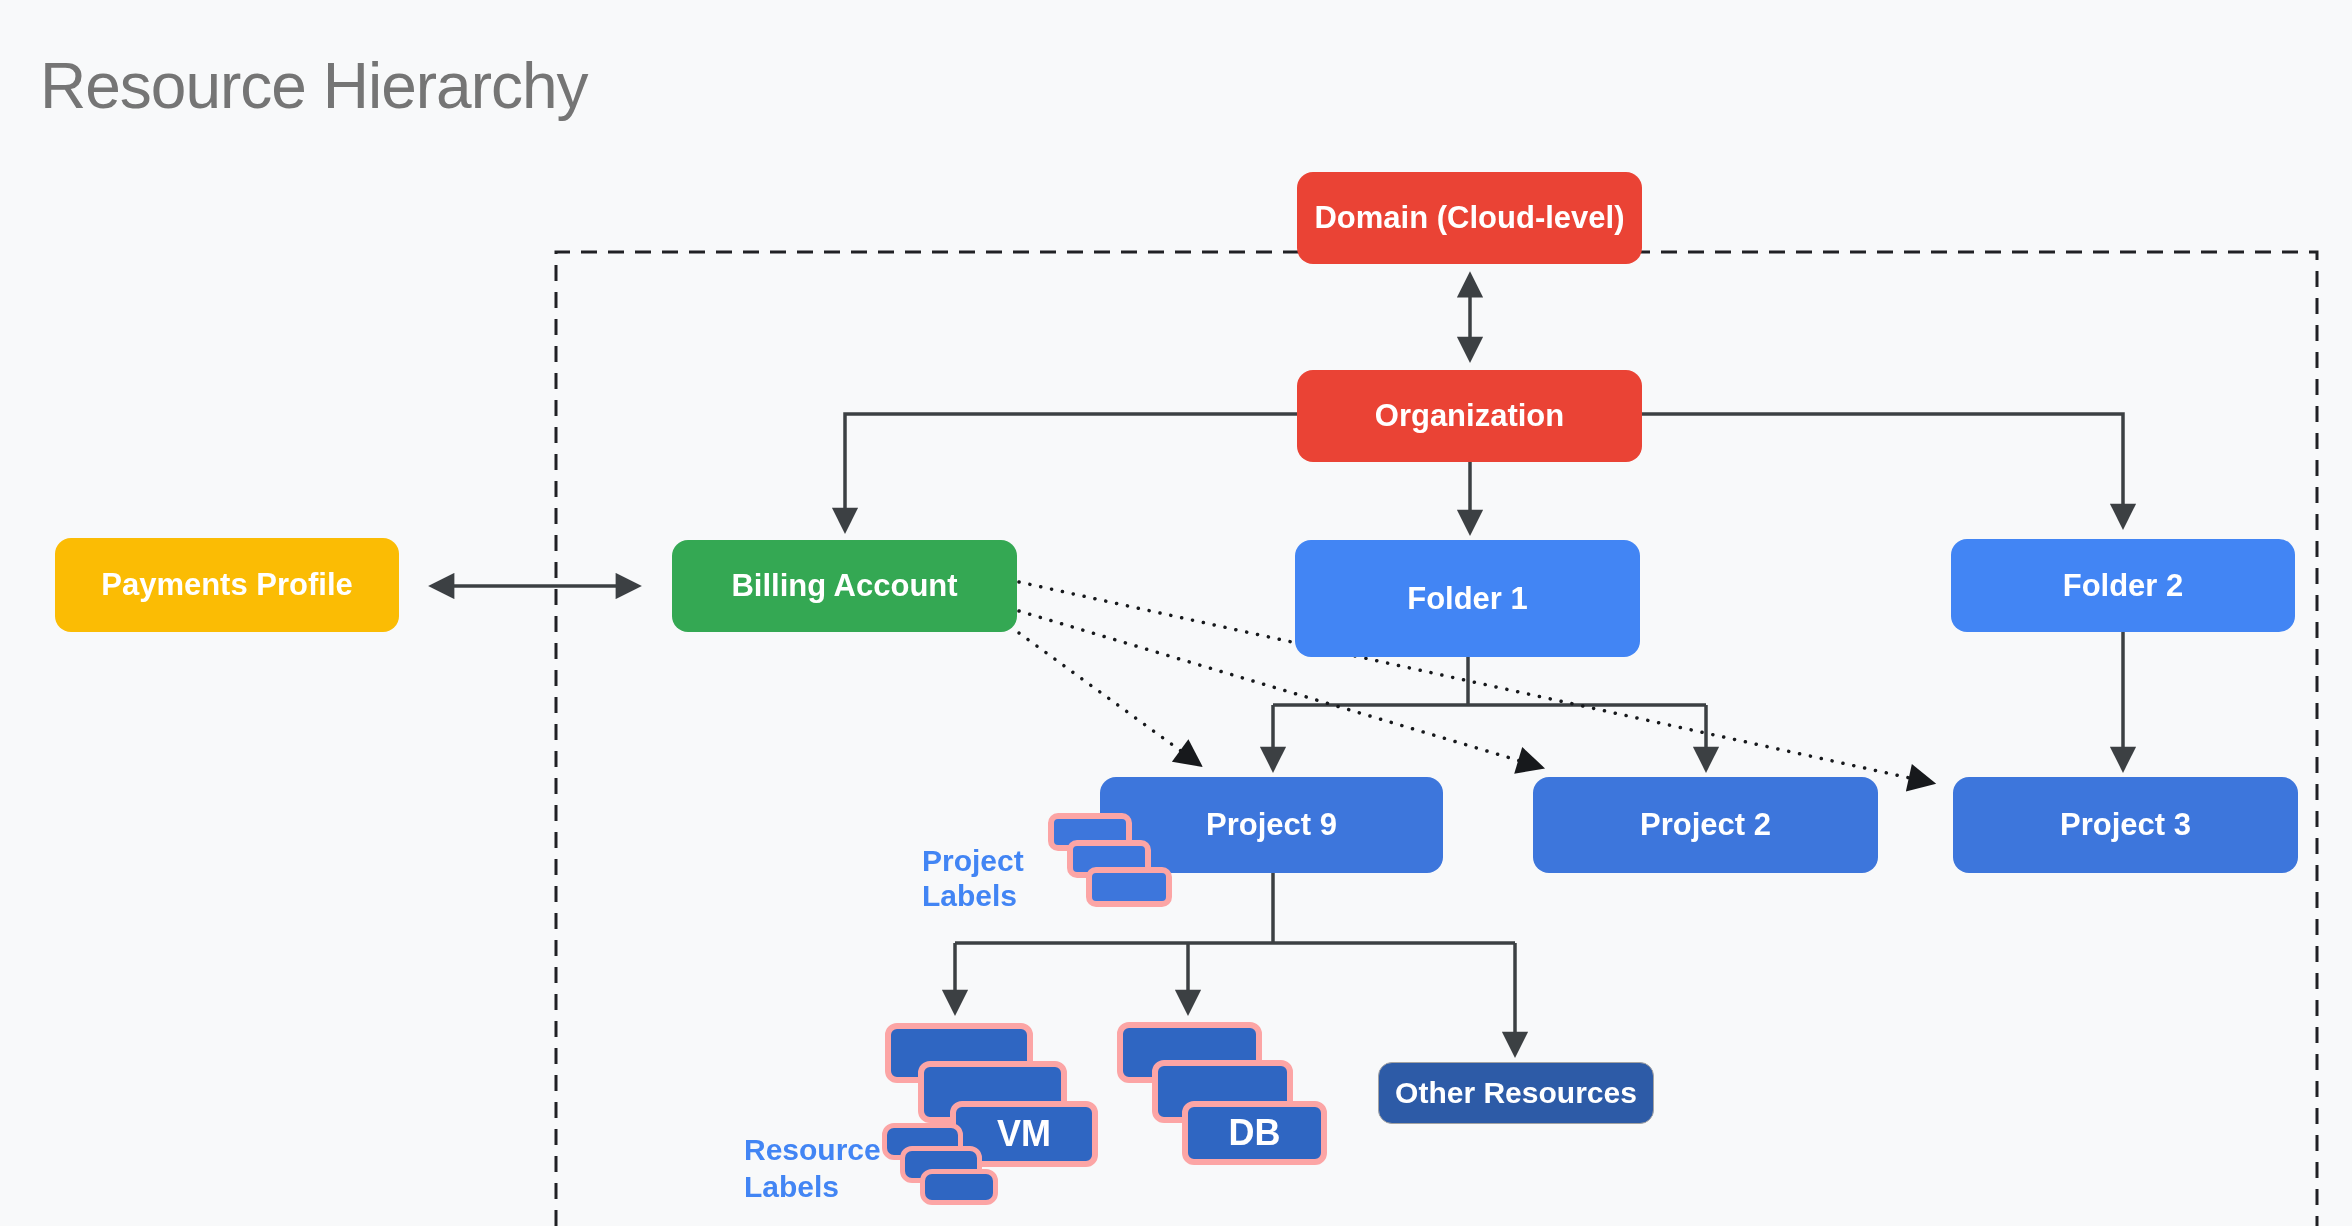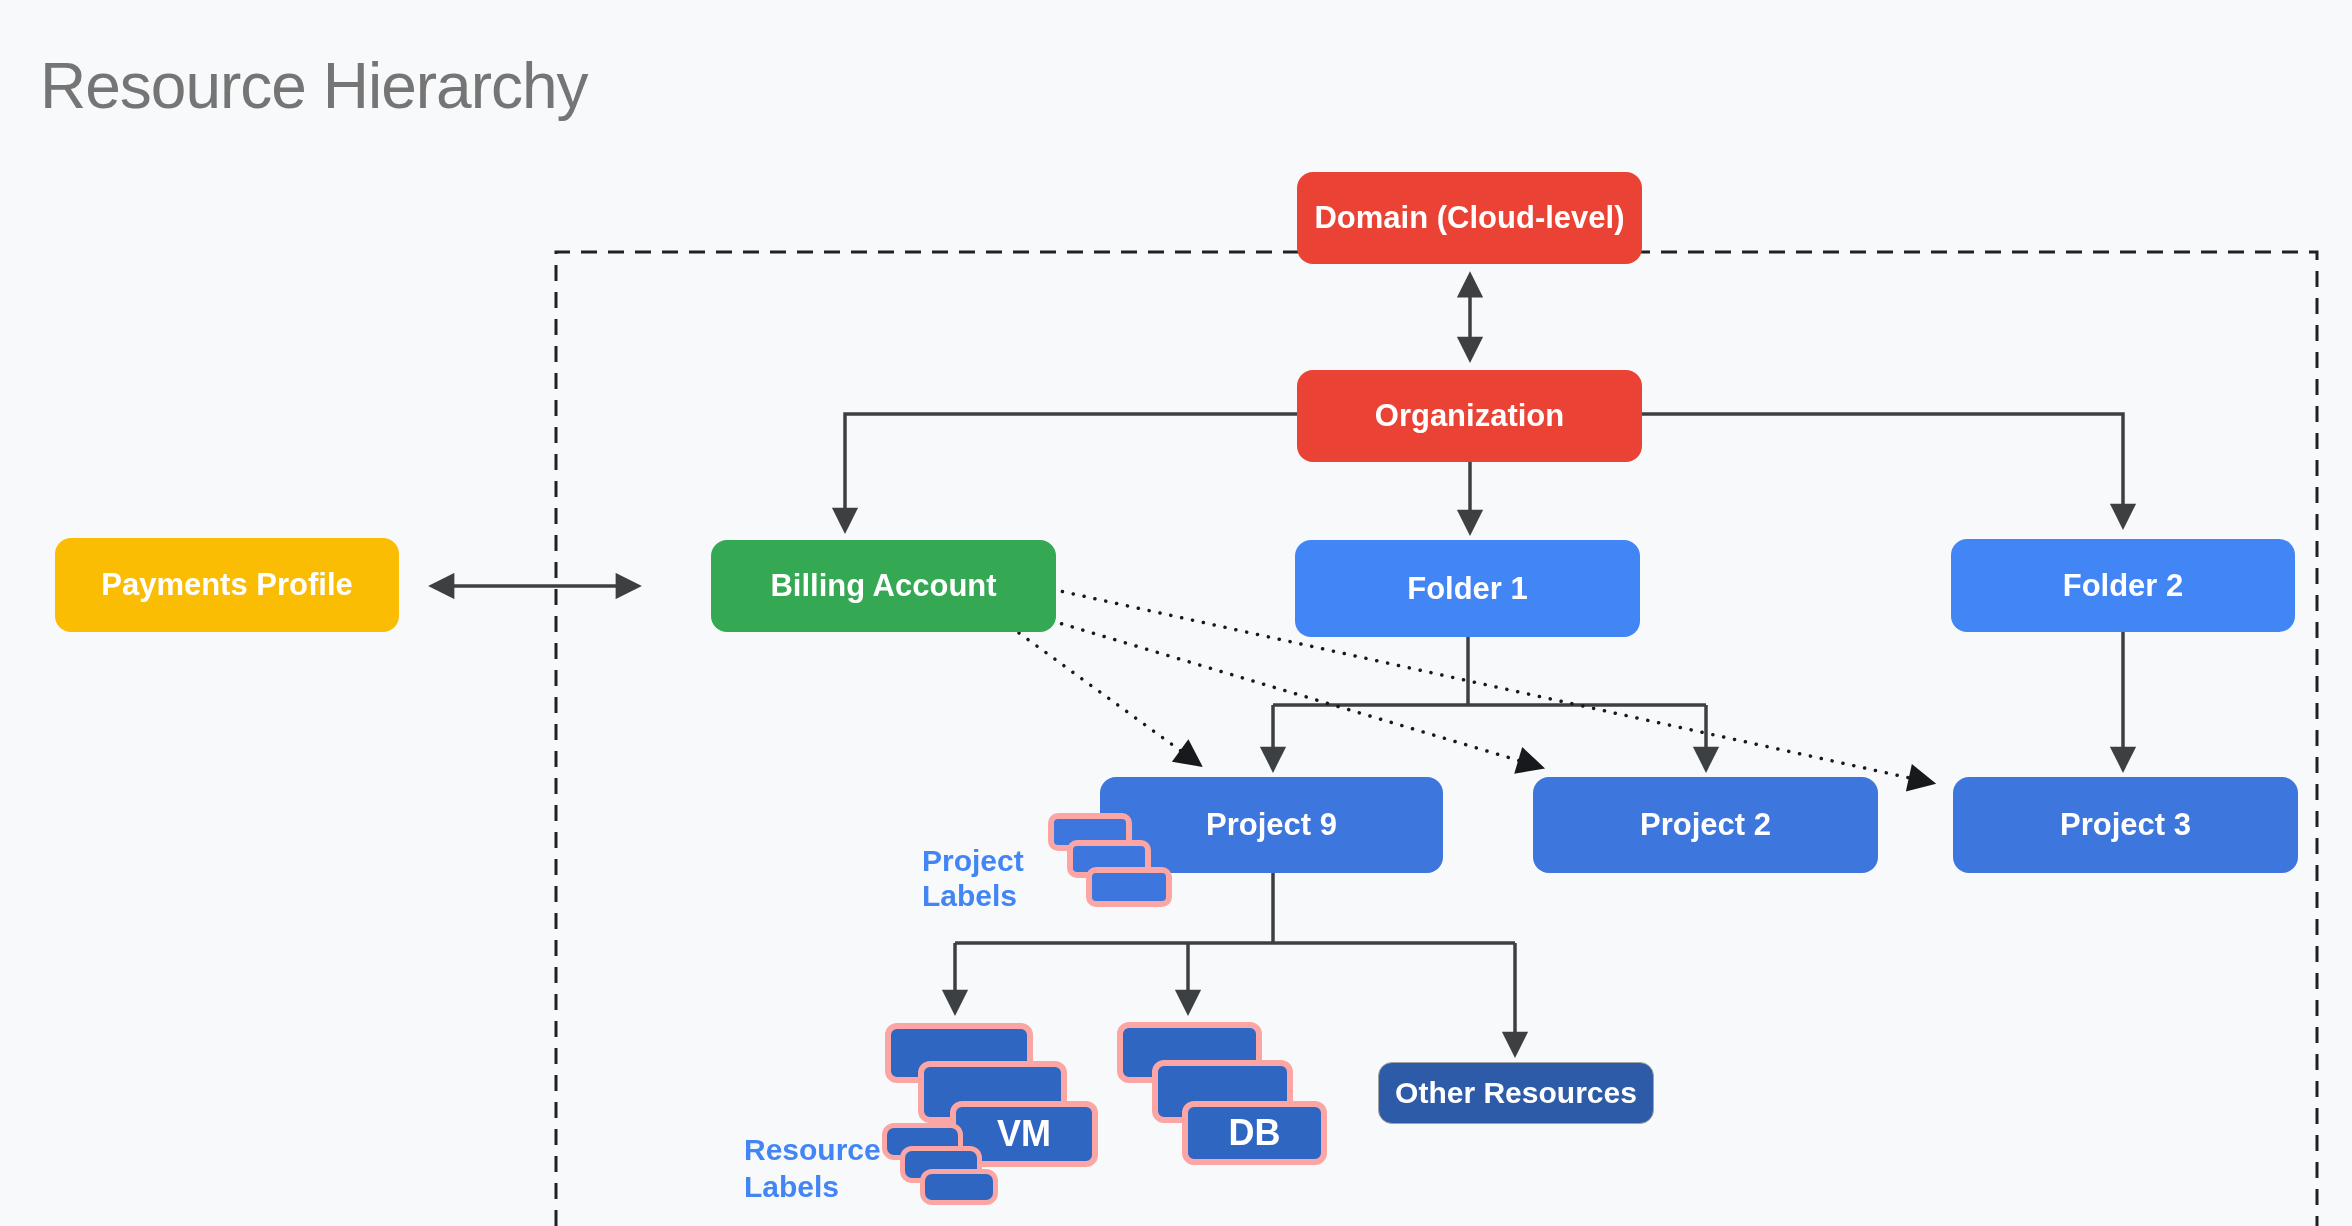--- a/index.html
+++ b/index.html
@@ -109,24 +109,24 @@
 
   <div class="node red" style="left:1297px;top:172px;width:345px;height:92px;">
     <span>Domain (Cloud-level)</span>
   </div>
   <div class="node red" style="left:1297px;top:370px;width:345px;height:92px;">
     <span>Organization</span>
   </div>
   <div class="node yellow" style="left:55px;top:538px;width:344px;height:94px;">
     <span>Payments Profile</span>
   </div>
-  <div class="node green" style="left:672px;top:540px;width:345px;height:92px;margin-left:39px;">
+  <div class="node green" style="left:672px;top:540px;width:345px;height:92px;">
     <span>Billing Account</span>
   </div>
-  <div class="node folder-blue" style="left:1295px;top:540px;width:345px;height:97px;">
+  <div class="node folder-blue" style="left:1295px;top:540px;width:345px;height:117px;">
     <span>Folder 1</span>
   </div>
   <div class="node folder-blue" style="left:1951px;top:539px;width:344px;height:93px;text-align:right;">
     <span>Folder 2</span>
   </div>
   <div class="node project-blue" style="left:1100px;top:777px;width:343px;height:96px;">
     <span>Project 9</span>
   </div>
   <div class="node project-blue" style="left:1533px;top:777px;width:345px;height:96px;">
     <span>Project 2</span>

